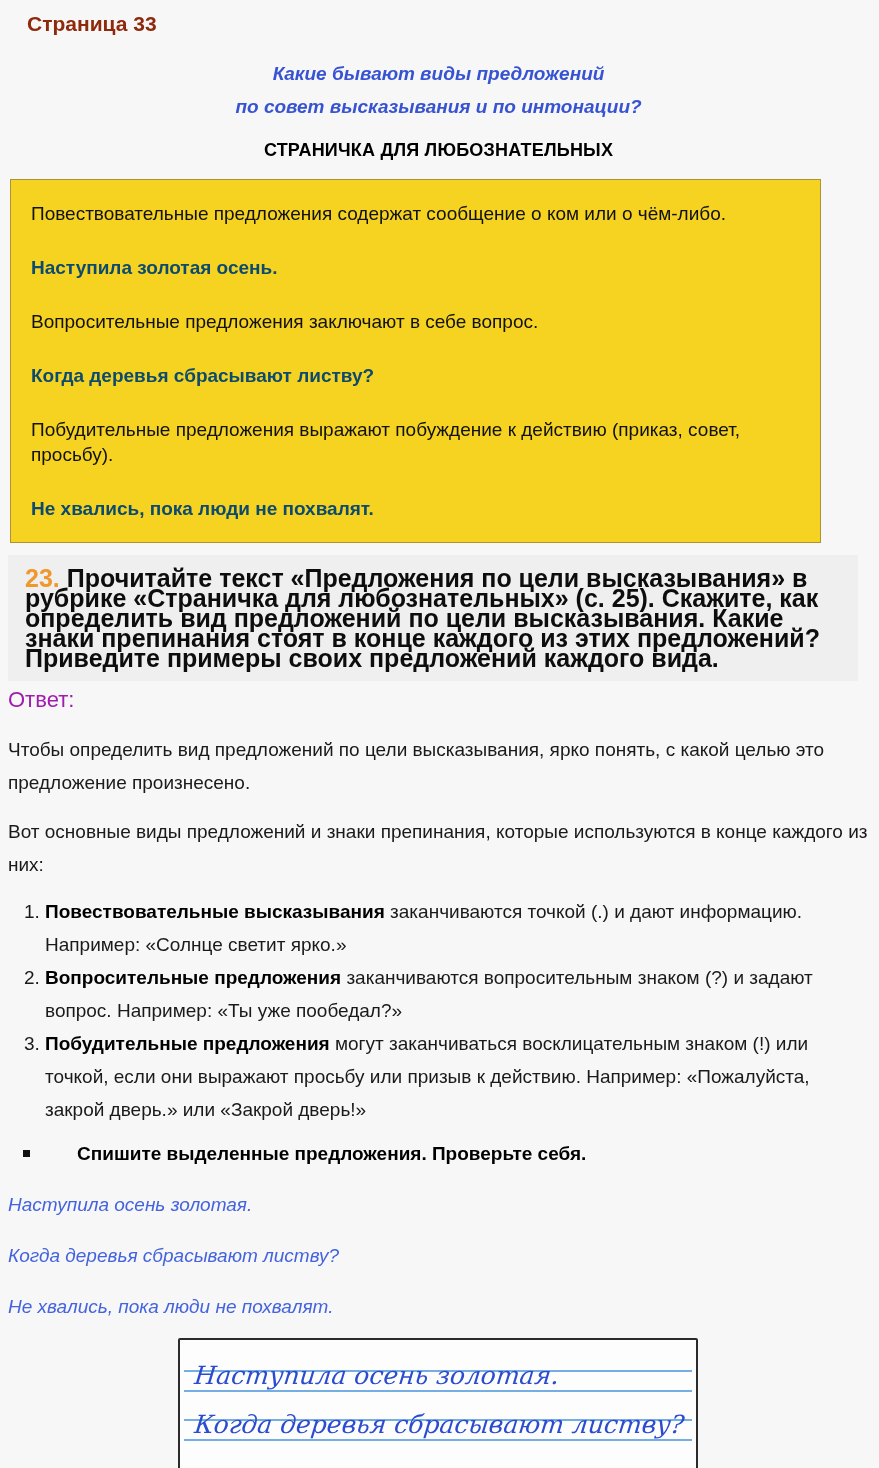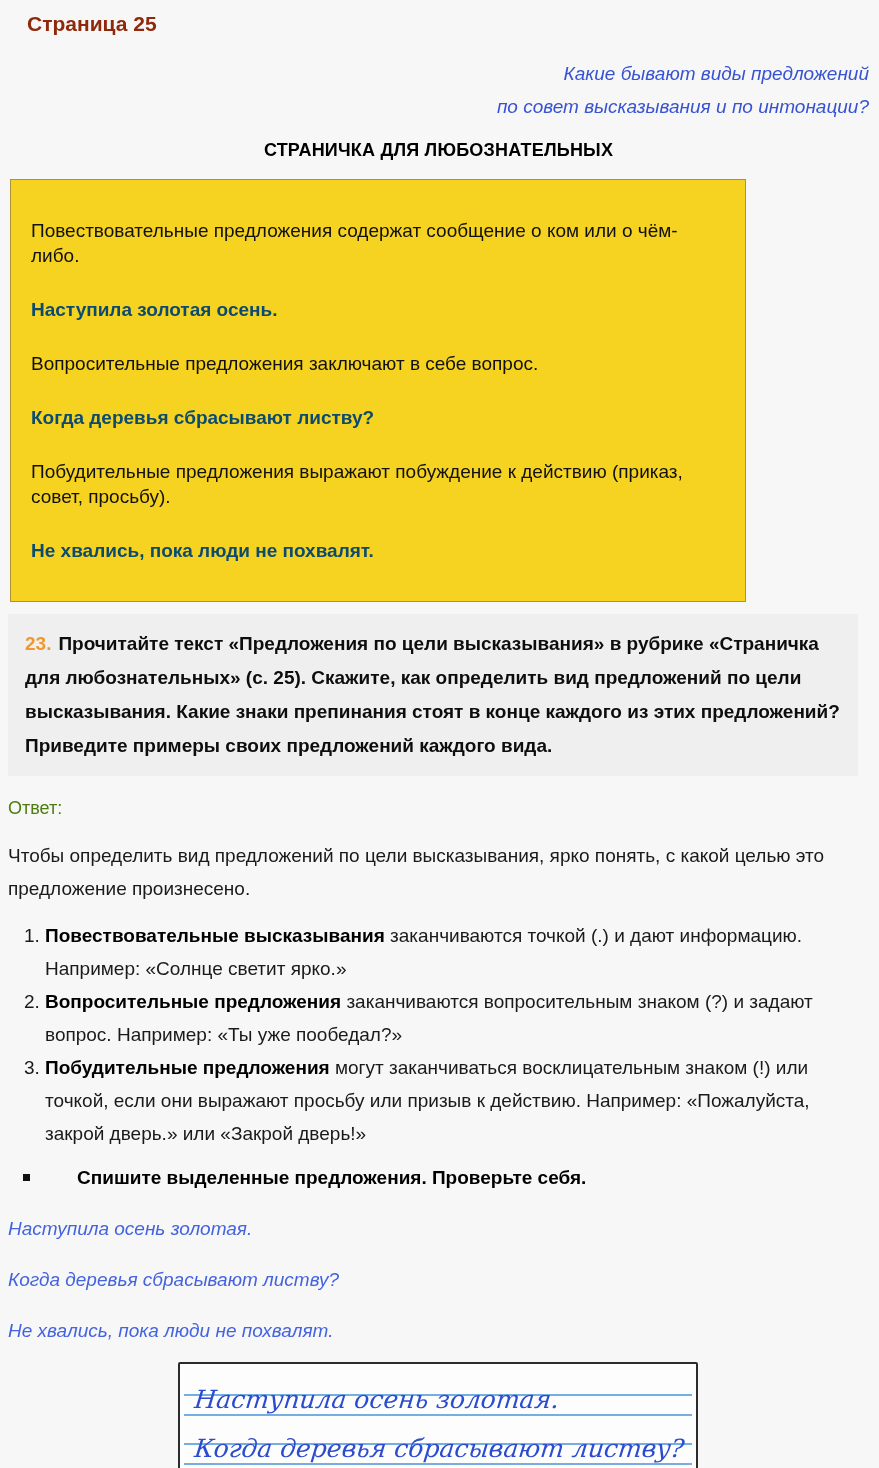--- a/index.html
+++ b/index.html
@@ -11,52 +11,52 @@
   }
   .page { padding:12px 10px 0 8px; }
 
   .page-title {
     margin-left:19px;
     color:#8e2a0b;
     font-size:21px; font-weight:bold;
   }
 
   .subtitle {
-    margin-top:21px; text-align:right;
-    color:#3753d2; font-size:19px; font-weight:normal; font-style:italic;
+    margin-top:21px; text-align:center;
+    color:#3753d2; font-size:19px; font-weight:bold; font-style:italic;
     line-height:33px;
   }
 
   .section-heading {
     margin-top:17px; text-align:center;
     color:#000; font-size:18px; font-weight:bold;
     letter-spacing:.2px;
   }
 
   .rule-box {
     box-sizing:border-box;
-    margin:18px 0 8px 2px; width:736px;
+    margin:18px 0 8px 2px; width:811px;
     background:#f6d320;
     border:1px solid #ab9336;
-    padding:38px 20px;
+    padding:21px 20px;
   }
   .rule-box p { margin:0 0 29px; font-size:19px; line-height:25px; color:#111; }
   .rule-box p:last-child { margin-bottom:0; }
   .rule-box p.b { font-weight:bold; color:#0c4a6e; }
 
   .task-box {
     box-sizing:border-box;
     margin-top:12px; width:850px;
     background:#efefef;
     padding:13px 17px;
-    font-size:19px; font-weight:bold; line-height:34px; color:#0d0d0d;
+    font-size:25px; font-weight:bold; line-height:20px; color:#0d0d0d;
   }
   .task-num { color:#f0982d; margin-right:7px; }
 
-  .answer-label { margin-top:22px; font-size:18px; color:#4d7c0f; }
+  .answer-label { margin-top:6px; font-size:22px; color:#a21caf; }
 
   .body-p { margin:20px 0 0; font-size:19px; line-height:33px; color:#1a1a1a; }
   .body-p + .body-p { margin-top:16px; }
 
   ol.types-list {
     margin:14px 0 0; padding:0 0 0 37px;
     font-size:19px; line-height:33px; color:#1a1a1a;
   }
   ol.types-list li { margin:0; }
   ol.types-list b { color:#000; }
@@ -96,21 +96,21 @@
     transform:skewX(-6deg); transform-origin:left bottom;
   }
   .hw.r1 { top:21px; }
   .hw.r2 { top:70px; }
 </style>
 </head>
 <body>
 
 <div class="page">
 
-  <div class="page-title">Страница 25</div>
+  <div class="page-title">Страница 33</div>
 
   <div class="subtitle">
     <div>Какие бывают виды предложений</div>
     <div>по совет высказывания и по интонации?</div>
   </div>
 
   <div class="section-heading">СТРАНИЧКА ДЛЯ ЛЮБОЗНАТЕЛЬНЫХ</div>
 
   <div class="rule-box">
     <p>Повествовательные предложения содержат сообщение о ком или о чём-либо.</p>
@@ -121,20 +121,21 @@
     <p class="b">Не хвались, пока люди не похвалят.</p>
   </div>
 
   <div class="task-box">
     <span class="task-num">23.</span><span>Прочитайте текст «Предложения по цели высказывания» в рубрике «Страничка для любознательных» (с. 25). Скажите, как определить вид предложений по цели высказывания. Какие знаки препинания стоят в конце каждого из этих предложений? Приведите примеры своих предложений каждого вида.</span>
   </div>
 
   <div class="answer-label">Ответ:</div>
 
   <p class="body-p">Чтобы определить вид предложений по цели высказывания, ярко понять, с какой целью это предложение произнесено.</p>
+  <p class="body-p">Вот основные виды предложений и знаки препинания, которые используются в конце каждого из них:</p>
 
   <ol class="types-list">
     <li><b>Повествовательные высказывания</b><span> заканчиваются точкой (.) и дают информацию. Например: «Солнце светит ярко.»</span></li>
     <li><b>Вопросительные предложения</b><span> заканчиваются вопросительным знаком (?) и задают вопрос. Например: «Ты уже пообедал?»</span></li>
     <li><b>Побудительные предложения</b><span> могут заканчиваться восклицательным знаком (!) или точкой, если они выражают просьбу или призыв к действию. Например: «Пожалуйста, закрой дверь.» или «Закрой дверь!»</span></li>
   </ol>
 
   <div class="bullet-row">
     <span class="sq"></span>
     <span>Спишите выделенные предложения. Проверьте себя.</span>

